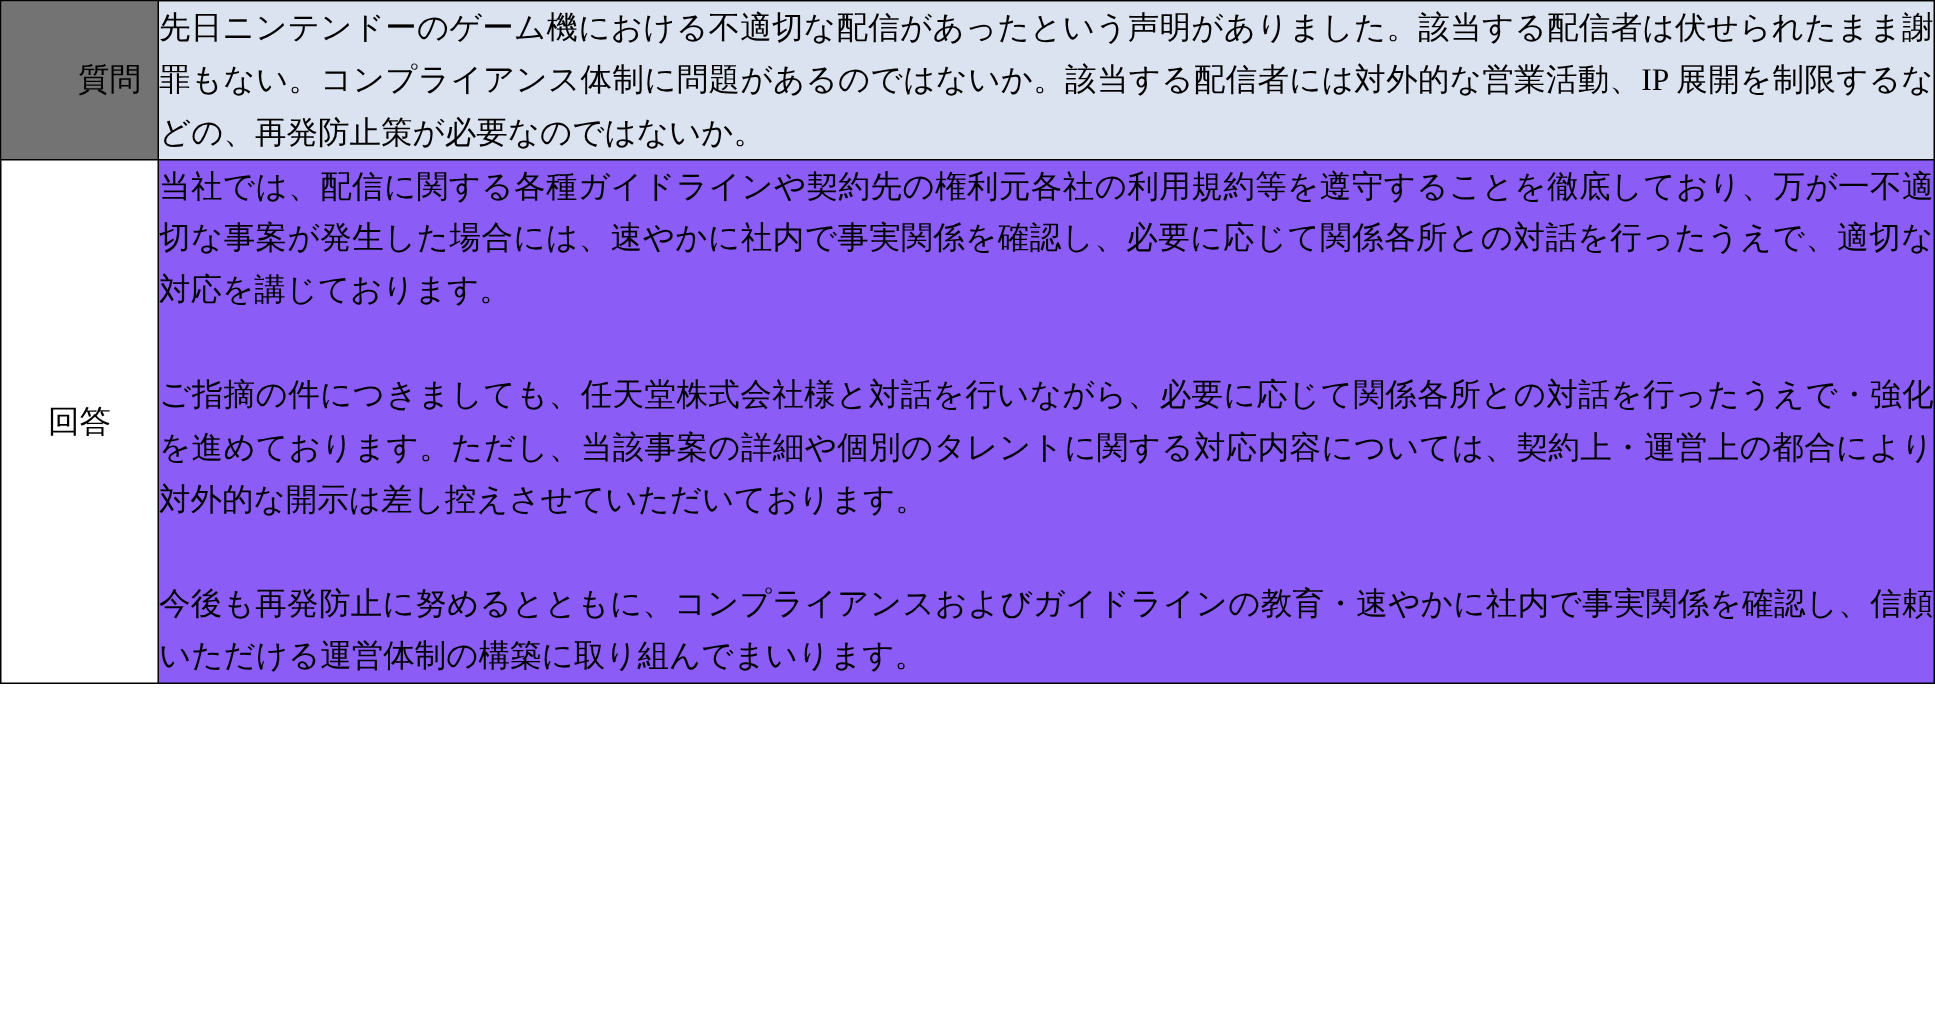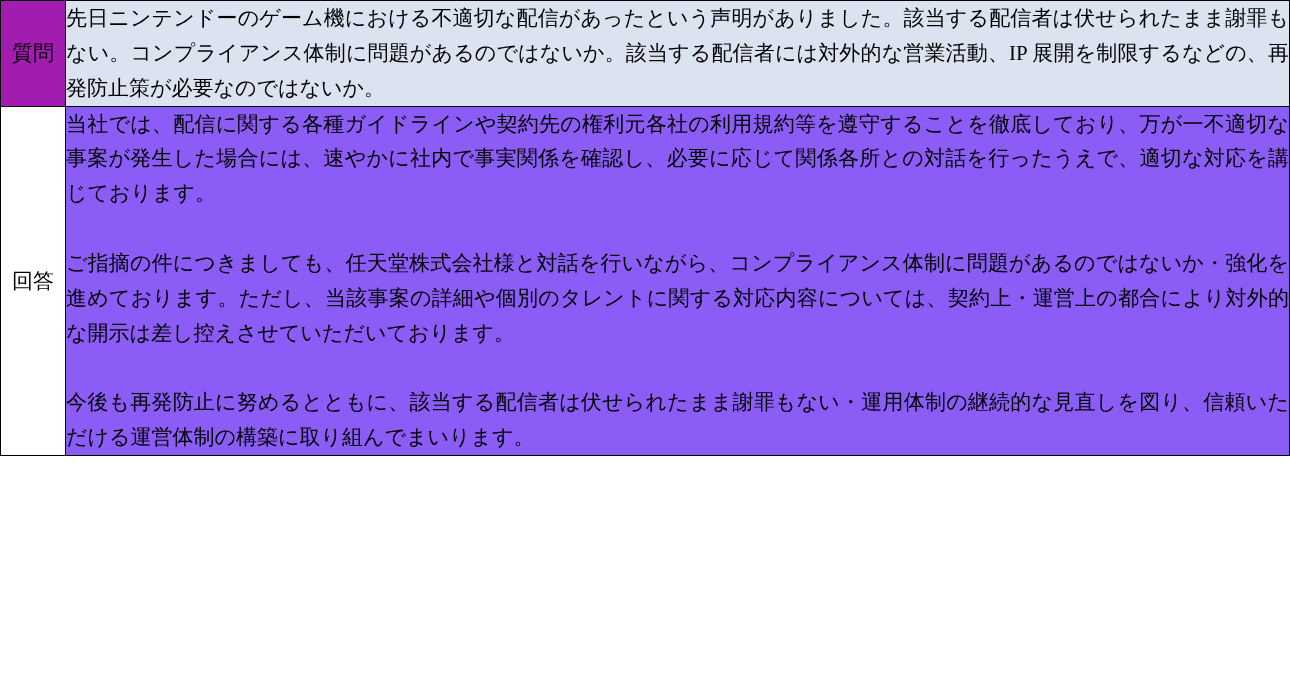--- a/index.html
+++ b/index.html
@@ -25,22 +25,23 @@
     padding: 0;
   }
   .label-cell {
     width: 64px;
     text-align: center;
     font-size: 21px;
     line-height: 1.65;
     padding: 0 2px;
   }
   .label-cell.question-label {
-    background: #a21caf;
+    background: #737373;
     vertical-align: middle;
+    padding-left: 40px;
   }
   .label-cell.answer-label {
     background: #ffffff;
     vertical-align: middle;
     text-align: center;
   }
   .body-cell {
     font-size: 21px;
     line-height: 1.66;
     padding: 6px 10px 8px 10px;
@@ -71,18 +72,18 @@
     <tr class="row-question">
       <td class="label-cell question-label">質問</td>
       <td class="body-cell question-body">
         <p class="para">先日ニンテンドーのゲーム機における不適切な配信があったという声明がありました。該当する配信者は伏せられたまま謝罪もない。コンプライアンス体制に問題があるのではないか。該当する配信者には対外的な営業活動、IP 展開を制限するなどの、再発防止策が必要なのではないか。</p>
       </td>
     </tr>
     <tr class="row-answer">
       <td class="label-cell answer-label">回答</td>
       <td class="body-cell answer-body">
         <p class="para">当社では、配信に関する各種ガイドラインや契約先の権利元各社の利用規約等を遵守することを徹底しており、万が一不適切な事案が発生した場合には、速やかに社内で事実関係を確認し、必要に応じて関係各所との対話を行ったうえで、適切な対応を講じております。</p>
-        <p class="para">ご指摘の件につきましても、任天堂株式会社様と対話を行いながら、コンプライアンス体制に問題があるのではないか・強化を進めております。ただし、当該事案の詳細や個別のタレントに関する対応内容については、契約上・運営上の都合により対外的な開示は差し控えさせていただいております。</p>
-        <p class="para">今後も再発防止に努めるとともに、該当する配信者は伏せられたまま謝罪もない・運用体制の継続的な見直しを図り、信頼いただける運営体制の構築に取り組んでまいります。</p>
+        <p class="para">ご指摘の件につきましても、任天堂株式会社様と対話を行いながら、必要に応じて関係各所との対話を行ったうえで・強化を進めております。ただし、当該事案の詳細や個別のタレントに関する対応内容については、契約上・運営上の都合により対外的な開示は差し控えさせていただいております。</p>
+        <p class="para">今後も再発防止に努めるとともに、コンプライアンスおよびガイドラインの教育・速やかに社内で事実関係を確認し、信頼いただける運営体制の構築に取り組んでまいります。</p>
       </td>
     </tr>
   </tbody>
 </table>
 
 </body></html>

